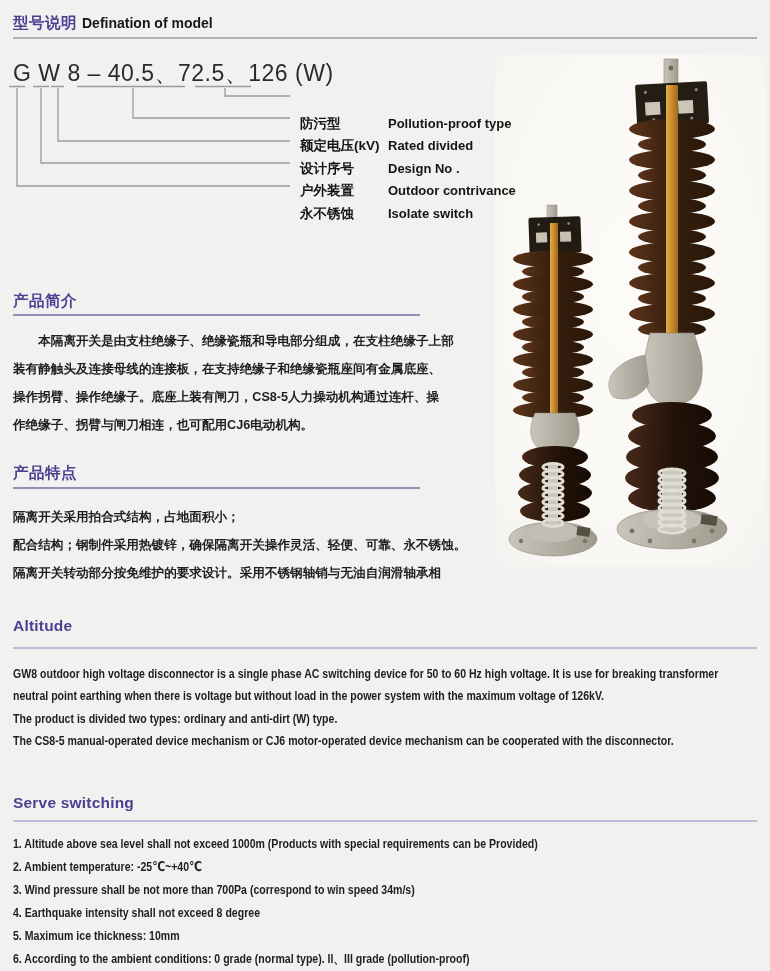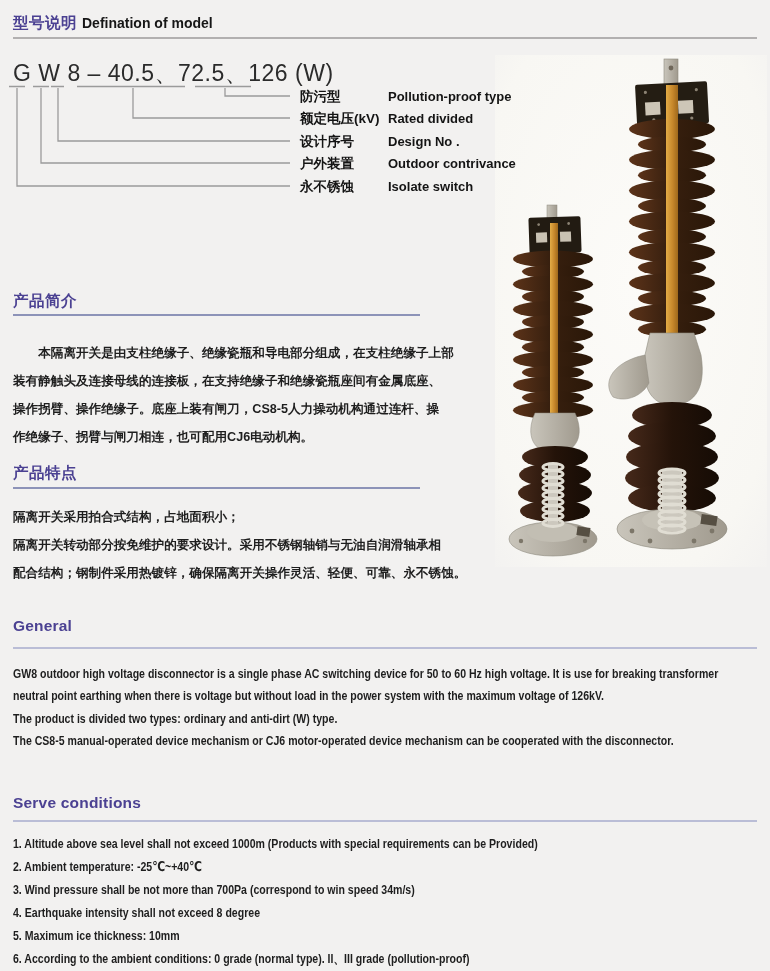--- a/index.html
+++ b/index.html
@@ -11,26 +11,26 @@
     overflow:hidden;
   }
   .abs{position:absolute;}
   .hr-grey{height:2px;background:var(--rule-grey,#b2b0b0);}
   .hr-blue{height:2px;background:var(--rule-blue,#8d93b8);}
   .hr-lav{height:2px;background:var(--rule-lavender,#babdd6);}
   .h-zh{font-size:15.5px;font-weight:bold;color:var(--accent,#4b4192);letter-spacing:.5px;}
   .h-en{font-size:14px;font-weight:bold;color:#161616;margin-left:5px;}
   .h-en-section{font-size:15.5px;font-weight:bold;color:var(--accent,#4b4192);letter-spacing:.2px;}
   .model-code{font-size:23px;color:#2b2b2b;letter-spacing:.5px;white-space:nowrap;}
-  .dlabel-row{left:300px;width:455px;height:17px;}
+  .dlabel-row{left:300px;width:455px;height:17px;margin-top:27px;}
   .dlabel-zh{position:absolute;left:0;top:0;font-size:13.5px;font-weight:bold;color:#141414;white-space:nowrap;}
   .dlabel-en{position:absolute;left:88px;top:1px;font-size:13px;font-weight:bold;color:#141414;white-space:nowrap;}
   .cn-body{font-size:12.6px;font-weight:bold;color:var(--text,#1e1e1e);line-height:28px;}
   .cn-line{white-space:nowrap;}
-  .cn-indent{text-indent:2em;margin-top:12px;}
+  .cn-indent{text-indent:2em;}
   .condense{width:950px;transform:scaleX(0.782);transform-origin:0 0;}
   .en-body{font-size:13.5px;font-weight:bold;color:var(--text,#1e1e1e);line-height:22.4px;}
   .en-body p{margin:0;}
   .serve-item{line-height:23.1px;white-space:nowrap;font-size:13.5px;font-weight:bold;}
 </style>
 </head>
 <body>
 
 <div class="sheet">
 
@@ -217,33 +217,33 @@
     <div class="cn-line cn-indent">本隔离开关是由支柱绝缘子、绝缘瓷瓶和导电部分组成，在支柱绝缘子上部</div>
     <div class="cn-line">装有静触头及连接母线的连接板，在支持绝缘子和绝缘瓷瓶座间有金属底座、</div>
     <div class="cn-line">操作拐臂、操作绝缘子。底座上装有闸刀，CS8-5人力操动机构通过连杆、操</div>
     <div class="cn-line">作绝缘子、拐臂与闸刀相连，也可配用CJ6电动机构。</div>
   </div>
 
   <div class="abs h-zh" style="left:13px;top:463px">产品特点</div>
   <div class="abs hr-blue" style="left:13px;top:487px;width:407px"></div>
   <div class="abs cn-body" style="left:13px;top:503px;width:470px">
     <div class="cn-line">隔离开关采用拍合式结构，占地面积小；</div>
+    <div class="cn-line">配合结构；钢制件采用热镀锌，确保隔离开关操作灵活、轻便、可靠、永不锈蚀。</div>
     <div class="cn-line">隔离开关转动部分按免维护的要求设计。采用不锈钢轴销与无油自润滑轴承相</div>
-    <div class="cn-line">配合结构；钢制件采用热镀锌，确保隔离开关操作灵活、轻便、可靠、永不锈蚀。</div>
-  </div>
-
-  <div class="abs h-en-section" style="left:13px;top:617px">General</div>
+  </div>
+
+  <div class="abs h-en-section" style="left:13px;top:617px">Altitude</div>
   <div class="abs hr-lav" style="left:13px;top:647px;width:744px"></div>
   <div class="abs en-body condense" style="left:13px;top:663px">
     <p>GW8 outdoor high voltage disconnector is a single phase AC switching device for 50 to 60 Hz high voltage. It is use for breaking transformer neutral point earthing when there is voltage but without load in the power system with the maximum voltage of 126kV.</p>
     <p>The product is divided two types: ordinary and anti-dirt (W) type.</p>
     <p>The CS8-5 manual-operated device mechanism or CJ6 motor-operated device mechanism can be cooperated with the disconnector.</p>
   </div>
 
-  <div class="abs h-en-section" style="left:13px;top:794px">Serve conditions</div>
+  <div class="abs h-en-section" style="left:13px;top:794px">Serve switching</div>
   <div class="abs hr-lav" style="left:13px;top:820px;width:744px"></div>
   <div class="abs en-body condense" style="left:13px;top:832px">
     <div class="serve-item">1. Altitude above sea level shall not exceed 1000m (Products with special requirements can be Provided)</div>
     <div class="serve-item">2. Ambient temperature: -25℃~+40℃</div>
     <div class="serve-item">3. Wind pressure shall be not more than 700Pa (correspond to win speed 34m/s)</div>
     <div class="serve-item">4. Earthquake intensity shall not exceed 8 degree</div>
     <div class="serve-item">5. Maximum ice thickness: 10mm</div>
     <div class="serve-item">6. According to the ambient conditions: 0 grade (normal type). II、III grade (pollution-proof)</div>
   </div>
 

